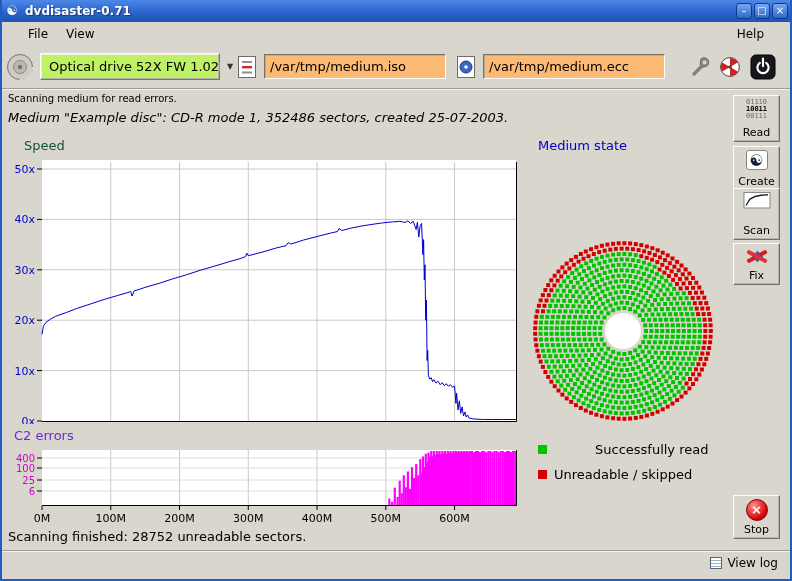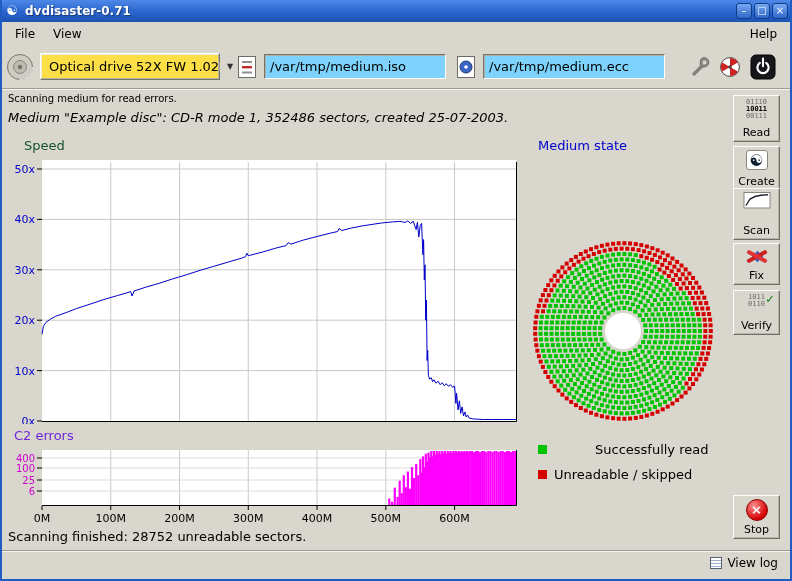--- a/index.html
+++ b/index.html
@@ -14,35 +14,35 @@
     display:flex; align-items:center; padding:0 4px; color:#fff; border-radius:4px 4px 0 0; }
   .app-icon { width:16px; text-align:center; font-size:13px; line-height:16px; }
   .titlebar .title { font-weight:bold; font-size:12px; margin-left:5px; flex:1;
     text-shadow:1px 1px 1px rgba(0,0,0,.4); }
   .tb-btn { width:16px; height:16px; margin-left:2px; border:1px solid #0e3c8c; border-radius:3px;
     background:linear-gradient(180deg,#79a8f2,#2f67c8); color:#fff; font-size:10px; line-height:14px;
     text-align:center; cursor:default; }
 
   
   .menubar { position:absolute; top:22px; left:0; right:0; height:23px; display:flex; align-items:center;
-    padding:0 6px; font-size:12px; }
+    padding:0 19px; font-size:12px; }
   .menu-item { padding:3px 9px; }
   .menu-spacer { flex:1; }
 
   
   .toolbar { position:absolute; top:45px; left:0; right:0; height:43px; display:flex; align-items:center; padding:0 0 0 6px; }
   .round-btn { width:28px; height:28px; }
   .combo { margin-left:6px; display:flex; align-items:center; height:27px; width:180px;
-    border:1px solid; border-color:#fdfdfb #767369 #767369 #fdfdfb; background:#fde047;
+    border:1px solid; border-color:#fdfdfb #767369 #767369 #fdfdfb; background:#bef264;
     box-shadow:inset -1px -1px 0 #b7b4ab, inset 1px 1px 0 #ecebe6; font-size:13px; padding:0 3px 0 8px; }
   .combo-text { flex:1; white-space:nowrap; }
   .combo-arrow { border-left:1px solid #9a978e; padding:0 4px 0 7px; font-size:8px; color:#333; }
   .tool-card { margin-left:16px; }
   .tool-card2 { margin-left:9px; }
-  .path-input { margin-left:6px; width:182px; height:25px; background:#7dd3fc; border:1px solid;
+  .path-input { margin-left:6px; width:182px; height:25px; background:#fdba74; border:1px solid;
     border-color:#767369 #fdfdfb #fdfdfb #767369; box-shadow:inset 1px 1px 0 #b0ada4;
     font:13px "DejaVu Sans", sans-serif; padding:0 5px; }
   .ti { display:inline-block; }
   .wrench-btn { margin-left:25px; }
   .wheel-btn { margin-left:7px; }
   .power-btn { margin-left:9px; }
 
   .groove { position:absolute; left:0; right:0; height:2px; border-top:1px solid #9f9c93; border-bottom:1px solid #f5f3ee; }
   .g1 { top:88px; } .g2 { top:550px; }
 
@@ -1134,28 +1134,20 @@
 
   <div class="side-btn b-fix">
     <svg width="26" height="19" viewBox="0 0 26 19">
       <rect x="9.5" y="5.5" width="8" height="8" fill="#3a5cc8" transform="rotate(45 13.5 9.5)"></rect>
       <rect x="2" y="7.5" width="22" height="4" rx="1.5" fill="#cc2020" transform="rotate(-28 13 9.5)"></rect>
       <rect x="2" y="7.5" width="22" height="4" rx="1.5" fill="#e03434" transform="rotate(28 13 9.5)"></rect>
     </svg>
     <div class="side-label">Fix</div>
   </div>
 
-  <div class="side-btn b-verify">
-    <div class="icon-binary verify-icon">
-      <div>1011</div>
-      <div>0110</div>
-      <span class="check">✓</span>
-    </div>
-    <div class="side-label">Verify</div>
-  </div>
 
   <div class="side-btn b-stop">
     <div class="stop-circle">×</div>
     <div class="side-label">Stop</div>
   </div>
 
   <div class="groove g2"></div>
 
   <div class="viewlog">
     <span class="viewlog-icon"></span>

